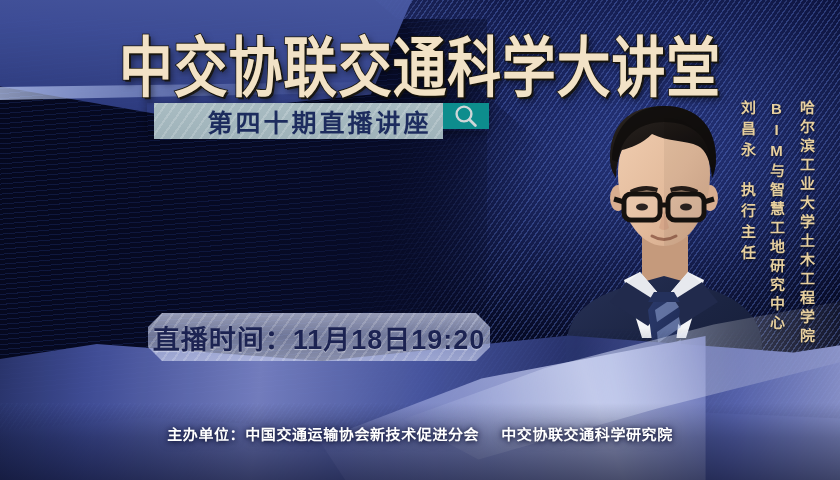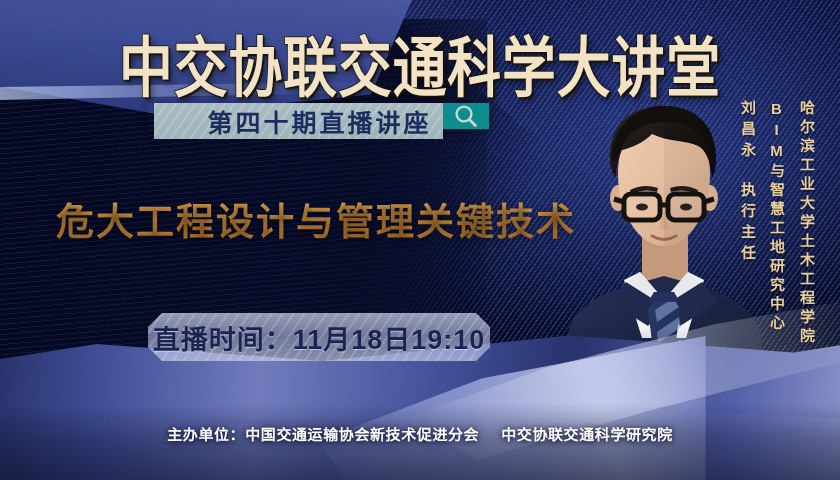--- a/index.html
+++ b/index.html
@@ -362,24 +362,23 @@
     <div class="search-btn">
       <span>
         <svg width="26" height="26" viewBox="0 0 26 26" aria-hidden="true">
           <circle cx="11" cy="11" r="7.4" fill="none" stroke="#cfd6d8" stroke-width="2.4"></circle>
           <line x1="16.4" y1="16.4" x2="22.4" y2="22.4" stroke="#cfd6d8" stroke-width="2.8" stroke-linecap="round"></line>
         </svg>
       </span>
     </div>
   </div>
 
-  <div class="lecture-title">危大工程设计与管理关键技术</div>
 
   <div class="date-badge">
-    <span class="date-text">直播时间：11月18日19:10</span>
+    <span class="date-text">直播时间：11月18日19:20</span>
   </div>
 
   <div class="vcol vcol-name">刘昌永</div>
   <div class="vcol vcol-role">执行主任</div>
   <div class="vcol vcol-center">BIM与智慧工地研究中心</div>
   <div class="vcol vcol-univ">哈尔滨工业大学土木工程学院</div>
 
   <div class="footer">
     <span>主办单位：中国交通运输协会新技术促进分会</span><span class="gap"></span><span>中交协联交通科学研究院</span>
   </div>

